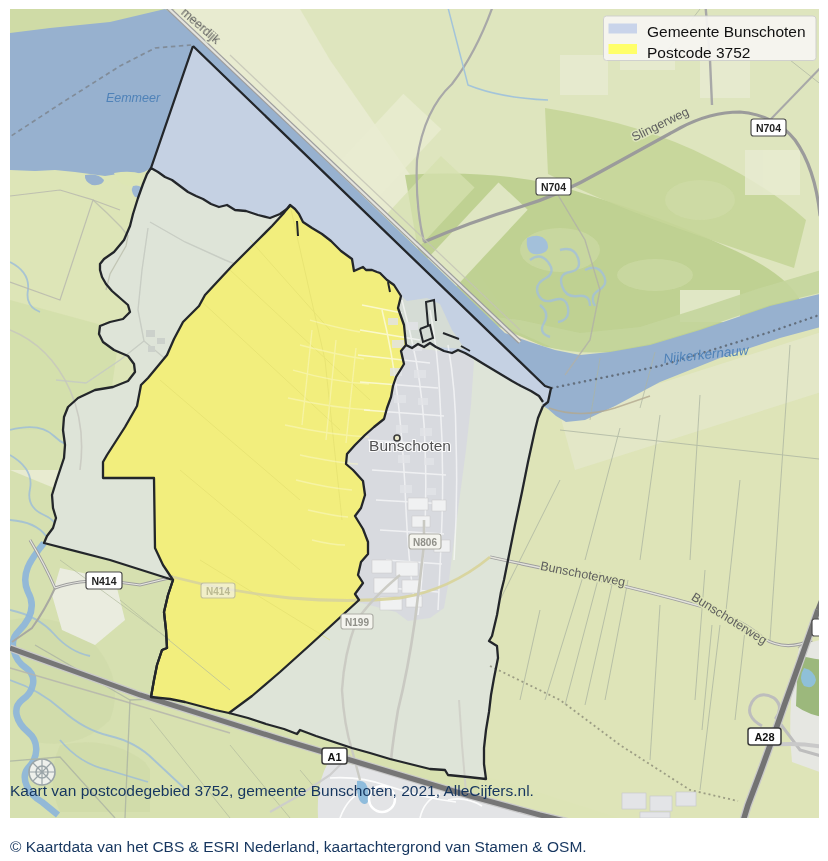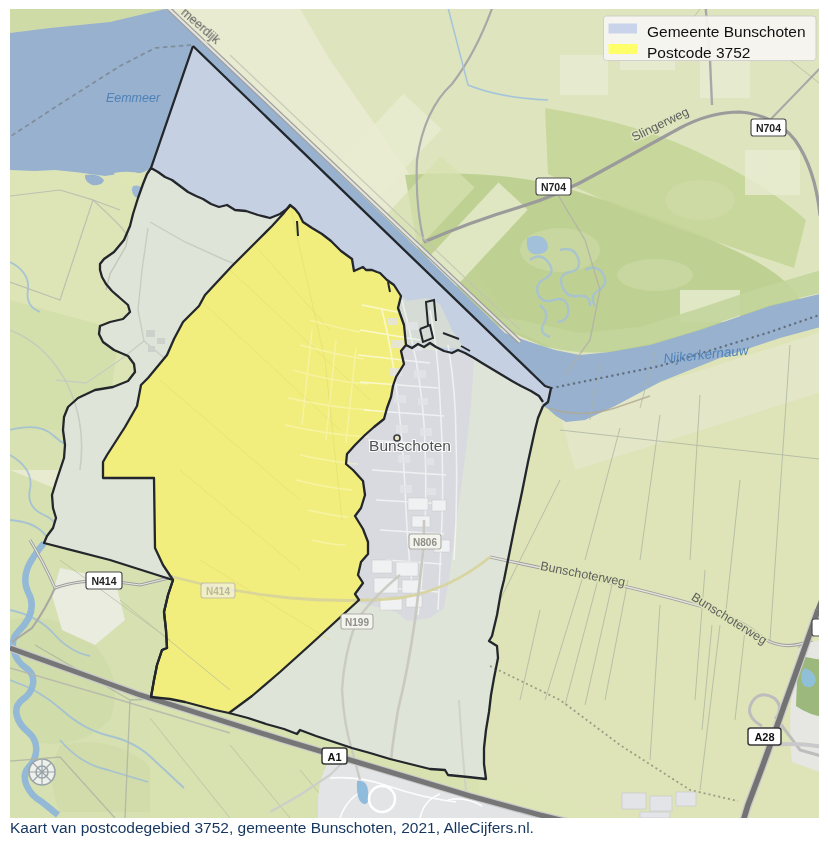--- a/index.html
+++ b/index.html
@@ -423,15 +423,16 @@
           <rect x="603.5" y="16" width="212.5" height="44.5" rx="3" fill="#f7f6f2" opacity="0.92" stroke="#cfcfcf" stroke-width="1"></rect>
 <rect x="608.5" y="23.5" width="28.5" height="10" fill="#c9d4ea"></rect>
 <rect x="608.5" y="44" width="28.5" height="10" fill="#ffff69"></rect>
 <text x="647" y="37" font-size="15.5" fill="#111" font-family="Liberation Sans, sans-serif">Gemeente Bunschoten</text>
 <text x="647" y="57.5" font-size="15.5" fill="#111" font-family="Liberation Sans, sans-serif">Postcode 3752</text>
         </g>
 
 </g>
 </svg>
 
-<div class="cap" style="top:819px;">Kaart van postcodegebied 3752, gemeente Bunschoten, 2021, AlleCijfers.nl.</div>
-
+<div class="cap" style="top:782px;">Kaart van postcodegebied 3752, gemeente Bunschoten, 2021, AlleCijfers.nl.</div>
+
+<div class="cap" style="top:838px;">© Kaartdata van het CBS &amp; ESRI Nederland, kaartachtergrond van Stamen &amp; OSM.</div>
 </div>
 
 </body></html>

